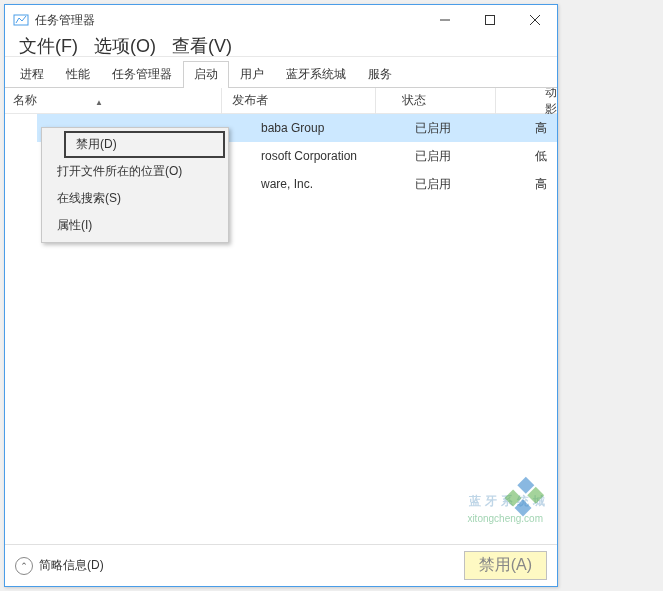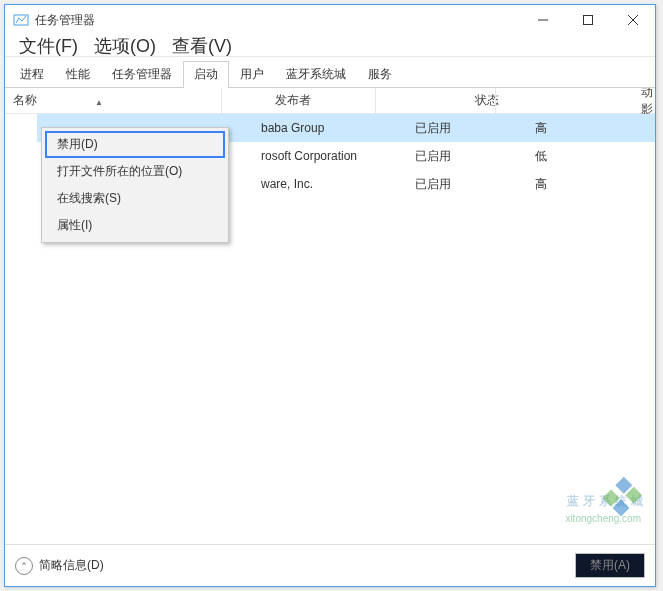--- a/index.html
+++ b/index.html
@@ -1,19 +1,19 @@
 <!DOCTYPE html>
 <html><head>
 <meta charset="utf-8">
 <style>
 * { margin: 0; padding: 0; box-sizing: border-box; font-family: "Microsoft YaHei", "Segoe UI", sans-serif; }
 body { background: #f0f0f0; width: 663px; height: 591px; overflow: hidden; position: relative; }
 
 .window {
-  position: absolute; left: 4px; top: 4px; width: 652px; height: 583px;
+  position: absolute; left: 4px; top: 4px; width: 554px; height: 583px;
   background: #fff; border: 1px solid #4a9de8; box-shadow: 1px 1px 3px rgba(0,0,0,.15);
   display: flex; flex-direction: column;
 }
 
 .titlebar { height: 30px; display: flex; align-items: center; padding-left: 8px; }
 .titlebar-icon { width: 16px; height: 16px; margin-right: 6px; display: inline-flex; align-items: center; justify-content: center; }
 .titlebar-title { font-size: 12px; color: #333; flex: 1; }
 .win-controls { display: flex; }
 .win-btn { width: 45px; height: 30px; display: flex; align-items: center; justify-content: center; cursor: default; }
 .win-btn svg { width: 10px; height: 10px; }
@@ -48,27 +48,27 @@
 .row .c-pub { width: 154px; }
 .row .c-stat { width: 120px; }
 .row .c-imp { flex: 1; }
 
 .context-menu {
   position: absolute; left: 36px; top: 122px; width: 188px;
   background: #f2f2f2; border: 1px solid #c8c8c8; box-shadow: 2px 2px 4px rgba(0,0,0,.25);
   padding: 3px 3px; z-index: 50;
 }
 .cm-item { font-size: 12px; padding: 5px 12px; color: #333; cursor: default; }
-.cm-item.hl { border: 2px solid #3b82f6; padding: 3px 10px; }
+.cm-item.hl { border: 2px solid #404040; padding: 3px 10px; margin-left: 19px; }
 
 .footer { height: 42px; border-top: 1px solid #e0e0e0; display: flex; align-items: center; padding: 0 10px; font-size: 12px; color: #333; }
 .footer-left { display: flex; align-items: center; flex: 1; gap: 6px; }
 .circle-btn { width: 18px; height: 18px; border-radius: 50%; border: 1px solid #888; display: flex; align-items: center; justify-content: center; font-size: 9px; color: #555; }
 .footer-right { }
-.disable-btn { border: 1px solid #c0c0c0; background: #0f172a; padding: 3px 14px; font-size: 12px; color: #888; }
+.disable-btn { border: 1px solid #c0c0c0; background: #fef9c3; padding: 3px 14px; font-size: 16px; color: #888; }
 
 .watermark { position: absolute; right: 20px; bottom: 28px; opacity: .55; pointer-events: none; z-index: 1; }
 .watermark .dz { display: inline-block; transform: rotate(45deg); }
 .watermark .sq { width: 12px; height: 12px; display: inline-block; margin: 1px; }
 .watermark-text { position: absolute; right: 14px; bottom: 20px; font-size: 10px; color: #4a6; opacity: .5; pointer-events: none; z-index: 1; }
 .watermark-cn { position: absolute; right: 8px; bottom: 34px; font-size: 12px; color: rgba(0,90,160,.25); font-weight: bold; pointer-events: none; z-index: 1; letter-spacing: 4px; }
 
 .col-header-wrap { position: relative; }
 </style>
 </head>

